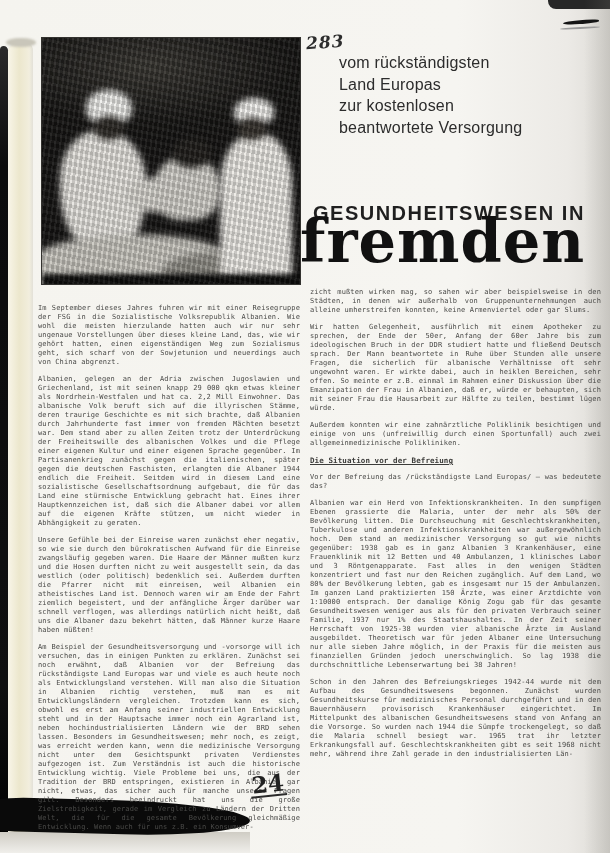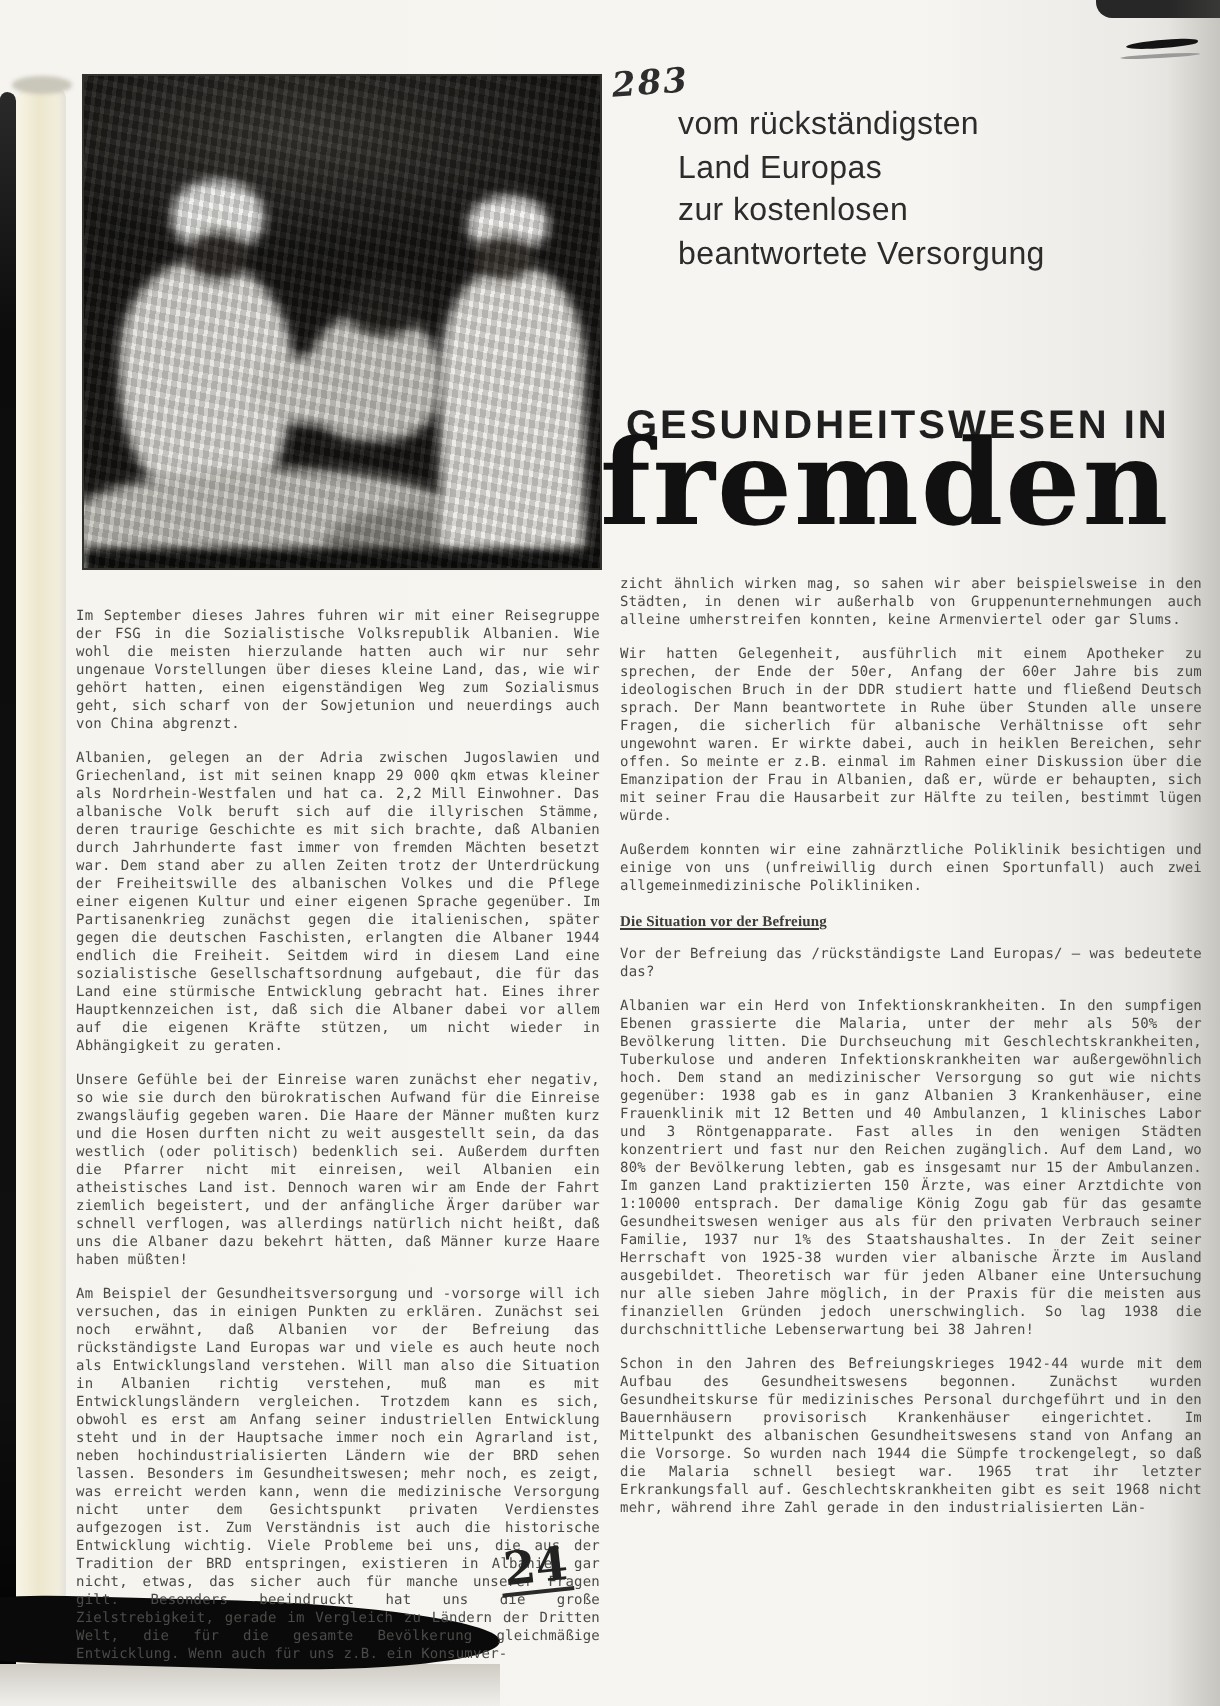--- a/index.html
+++ b/index.html
@@ -39,21 +39,21 @@
   .hand-num{position:absolute;left:306px;top:32px;font-family:"DejaVu Serif",serif;font-style:italic;font-weight:bold;font-size:17px;color:#2d2d2d;transform:rotate(-4deg);letter-spacing:1px;}
   .header-lines{position:absolute;left:303px;top:52px;width:300px;font-family:"Liberation Sans",sans-serif;font-weight:400;font-size:16px;line-height:21.5px;color:#2c2c2c;letter-spacing:0.2px;filter:blur(0.3px);margin-left:36px;}
   .kicker{position:absolute;left:313px;top:202px;font-family:"Liberation Sans",sans-serif;font-size:20px;font-weight:600;letter-spacing:1.5px;color:#1f1f1f;filter:blur(0.3px);}
   .main-title{position:absolute;left:300px;top:212px;font-family:"DejaVu Serif",serif;font-weight:bold;font-size:59px;letter-spacing:1px;color:#111;line-height:1;filter:blur(0.2px);}
 
   
   .col{position:absolute;color:#4a4a48;font-size:7px;line-height:9px;text-align:justify;letter-spacing:0.1px;}
   .col p{margin:0 0 8px 0;}
   .col-left{left:38px;top:304px;width:262px;}
   .col-right{left:310px;top:288px;width:291px;}
-  .sec-heading{font-weight:bold;text-decoration:underline;color:#3c3c3a;margin:4px 0 8px 0;font-size:7.5px;font-family:Liberation Serif, serif;}
+  .sec-heading{font-weight:bold;text-decoration:underline;color:#3c3c3a;margin:4px 0 8px 0;font-size:7.5px;}
   .pagenum{position:absolute;left:250px;top:772px;font-family:"DejaVu Serif",serif;font-weight:bold;font-size:23px;color:#222;transform:rotate(-6deg);border-bottom:2px solid #2a2a2a;padding:0 2px 0 2px;line-height:1;}
 </style>
 </head>
 <body>
 
 <div id="scan">
 
   <div class="left-cream-strip"></div>
   <div class="left-strip-topcurl"></div>
   <div class="left-black-bar"></div>
@@ -93,21 +93,21 @@
   <div class="main-title">fremden</div>
 
   <div class="col col-left">
     <p>Im September dieses Jahres fuhren wir mit einer Reisegruppe der FSG in die Sozialistische Volksrepublik Albanien. Wie wohl die meisten hierzulande hatten auch wir nur sehr ungenaue Vorstellungen über dieses kleine Land, das, wie wir gehört hatten, einen eigenständigen Weg zum Sozialismus geht, sich scharf von der Sowjetunion und neuerdings auch von China abgrenzt.</p>
     <p>Albanien, gelegen an der Adria zwischen Jugoslawien und Griechenland, ist mit seinen knapp 29 000 qkm etwas kleiner als Nordrhein-Westfalen und hat ca. 2,2 Mill Einwohner. Das albanische Volk beruft sich auf die illyrischen Stämme, deren traurige Geschichte es mit sich brachte, daß Albanien durch Jahrhunderte fast immer von fremden Mächten besetzt war. Dem stand aber zu allen Zeiten trotz der Unterdrückung der Freiheitswille des albanischen Volkes und die Pflege einer eigenen Kultur und einer eigenen Sprache gegenüber. Im Partisanenkrieg zunächst gegen die italienischen, später gegen die deutschen Faschisten, erlangten die Albaner 1944 endlich die Freiheit. Seitdem wird in diesem Land eine sozialistische Gesellschaftsordnung aufgebaut, die für das Land eine stürmische Entwicklung gebracht hat. Eines ihrer Hauptkennzeichen ist, daß sich die Albaner dabei vor allem auf die eigenen Kräfte stützen, um nicht wieder in Abhängigkeit zu geraten.</p>
     <p>Unsere Gefühle bei der Einreise waren zunächst eher negativ, so wie sie durch den bürokratischen Aufwand für die Einreise zwangsläufig gegeben waren. Die Haare der Männer mußten kurz und die Hosen durften nicht zu weit ausgestellt sein, da das westlich (oder politisch) bedenklich sei. Außerdem durften die Pfarrer nicht mit einreisen, weil Albanien ein atheistisches Land ist. Dennoch waren wir am Ende der Fahrt ziemlich begeistert, und der anfängliche Ärger darüber war schnell verflogen, was allerdings natürlich nicht heißt, daß uns die Albaner dazu bekehrt hätten, daß Männer kurze Haare haben müßten!</p>
     <p>Am Beispiel der Gesundheitsversorgung und -vorsorge will ich versuchen, das in einigen Punkten zu erklären. Zunächst sei noch erwähnt, daß Albanien vor der Befreiung das rückständigste Land Europas war und viele es auch heute noch als Entwicklungsland verstehen. Will man also die Situation in Albanien richtig verstehen, muß man es mit Entwicklungsländern vergleichen. Trotzdem kann es sich, obwohl es erst am Anfang seiner industriellen Entwicklung steht und in der Hauptsache immer noch ein Agrarland ist, neben hochindustrialisierten Ländern wie der BRD sehen lassen. Besonders im Gesundheitswesen; mehr noch, es zeigt, was erreicht werden kann, wenn die medizinische Versorgung nicht unter dem Gesichtspunkt privaten Verdienstes aufgezogen ist. Zum Verständnis ist auch die historische Entwicklung wichtig. Viele Probleme bei uns, die aus der Tradition der BRD entspringen, existieren in Albanien gar nicht, etwas, das sicher auch für manche unserer Fragen gilt. Besonders beeindruckt hat uns die große Zielstrebigkeit, gerade im Vergleich zu Ländern der Dritten Welt, die für die gesamte Bevölkerung gleichmäßige Entwicklung. Wenn auch für uns z.B. ein Konsumver-</p>
   </div>
 
   <div class="col col-right">
-    <p>zicht ähnlich wirken mag, so sahen wir aber beispielsweise in den Städten, in denen wir außerhalb von Gruppenunternehmungen auch alleine umherstreifen konnten, keine Armenviertel oder gar Slums.</p>
+    <p>zicht mußten wirken mag, so sahen wir aber beispielsweise in den Städten, in denen wir außerhalb von Gruppenunternehmungen auch alleine umherstreifen konnten, keine Armenviertel oder gar Slums.</p>
     <p>Wir hatten Gelegenheit, ausführlich mit einem Apotheker zu sprechen, der Ende der 50er, Anfang der 60er Jahre bis zum ideologischen Bruch in der DDR studiert hatte und fließend Deutsch sprach. Der Mann beantwortete in Ruhe über Stunden alle unsere Fragen, die sicherlich für albanische Verhältnisse oft sehr ungewohnt waren. Er wirkte dabei, auch in heiklen Bereichen, sehr offen. So meinte er z.B. einmal im Rahmen einer Diskussion über die Emanzipation der Frau in Albanien, daß er, würde er behaupten, sich mit seiner Frau die Hausarbeit zur Hälfte zu teilen, bestimmt lügen würde.</p>
     <p>Außerdem konnten wir eine zahnärztliche Poliklinik besichtigen und einige von uns (unfreiwillig durch einen Sportunfall) auch zwei allgemeinmedizinische Polikliniken.</p>
     <p class="sec-heading">Die Situation vor der Befreiung</p>
     <p>Vor der Befreiung das /rückständigste Land Europas/ — was bedeutete das?</p>
     <p>Albanien war ein Herd von Infektionskrankheiten. In den sumpfigen Ebenen grassierte die Malaria, unter der mehr als 50% der Bevölkerung litten. Die Durchseuchung mit Geschlechtskrankheiten, Tuberkulose und anderen Infektionskrankheiten war außergewöhnlich hoch. Dem stand an medizinischer Versorgung so gut wie nichts gegenüber: 1938 gab es in ganz Albanien 3 Krankenhäuser, eine Frauenklinik mit 12 Betten und 40 Ambulanzen, 1 klinisches Labor und 3 Röntgenapparate. Fast alles in den wenigen Städten konzentriert und fast nur den Reichen zugänglich. Auf dem Land, wo 80% der Bevölkerung lebten, gab es insgesamt nur 15 der Ambulanzen. Im ganzen Land praktizierten 150 Ärzte, was einer Arztdichte von 1:10000 entsprach. Der damalige König Zogu gab für das gesamte Gesundheitswesen weniger aus als für den privaten Verbrauch seiner Familie, 1937 nur 1% des Staatshaushaltes. In der Zeit seiner Herrschaft von 1925-38 wurden vier albanische Ärzte im Ausland ausgebildet. Theoretisch war für jeden Albaner eine Untersuchung nur alle sieben Jahre möglich, in der Praxis für die meisten aus finanziellen Gründen jedoch unerschwinglich. So lag 1938 die durchschnittliche Lebenserwartung bei 38 Jahren!</p>
     <p>Schon in den Jahren des Befreiungskrieges 1942-44 wurde mit dem Aufbau des Gesundheitswesens begonnen. Zunächst wurden Gesundheitskurse für medizinisches Personal durchgeführt und in den Bauernhäusern provisorisch Krankenhäuser eingerichtet. Im Mittelpunkt des albanischen Gesundheitswesens stand von Anfang an die Vorsorge. So wurden nach 1944 die Sümpfe trockengelegt, so daß die Malaria schnell besiegt war. 1965 trat ihr letzter Erkrankungsfall auf. Geschlechtskrankheiten gibt es seit 1968 nicht mehr, während ihre Zahl gerade in den industrialisierten Län-</p>
   </div>
 
   <div class="pagenum">24</div>
 

